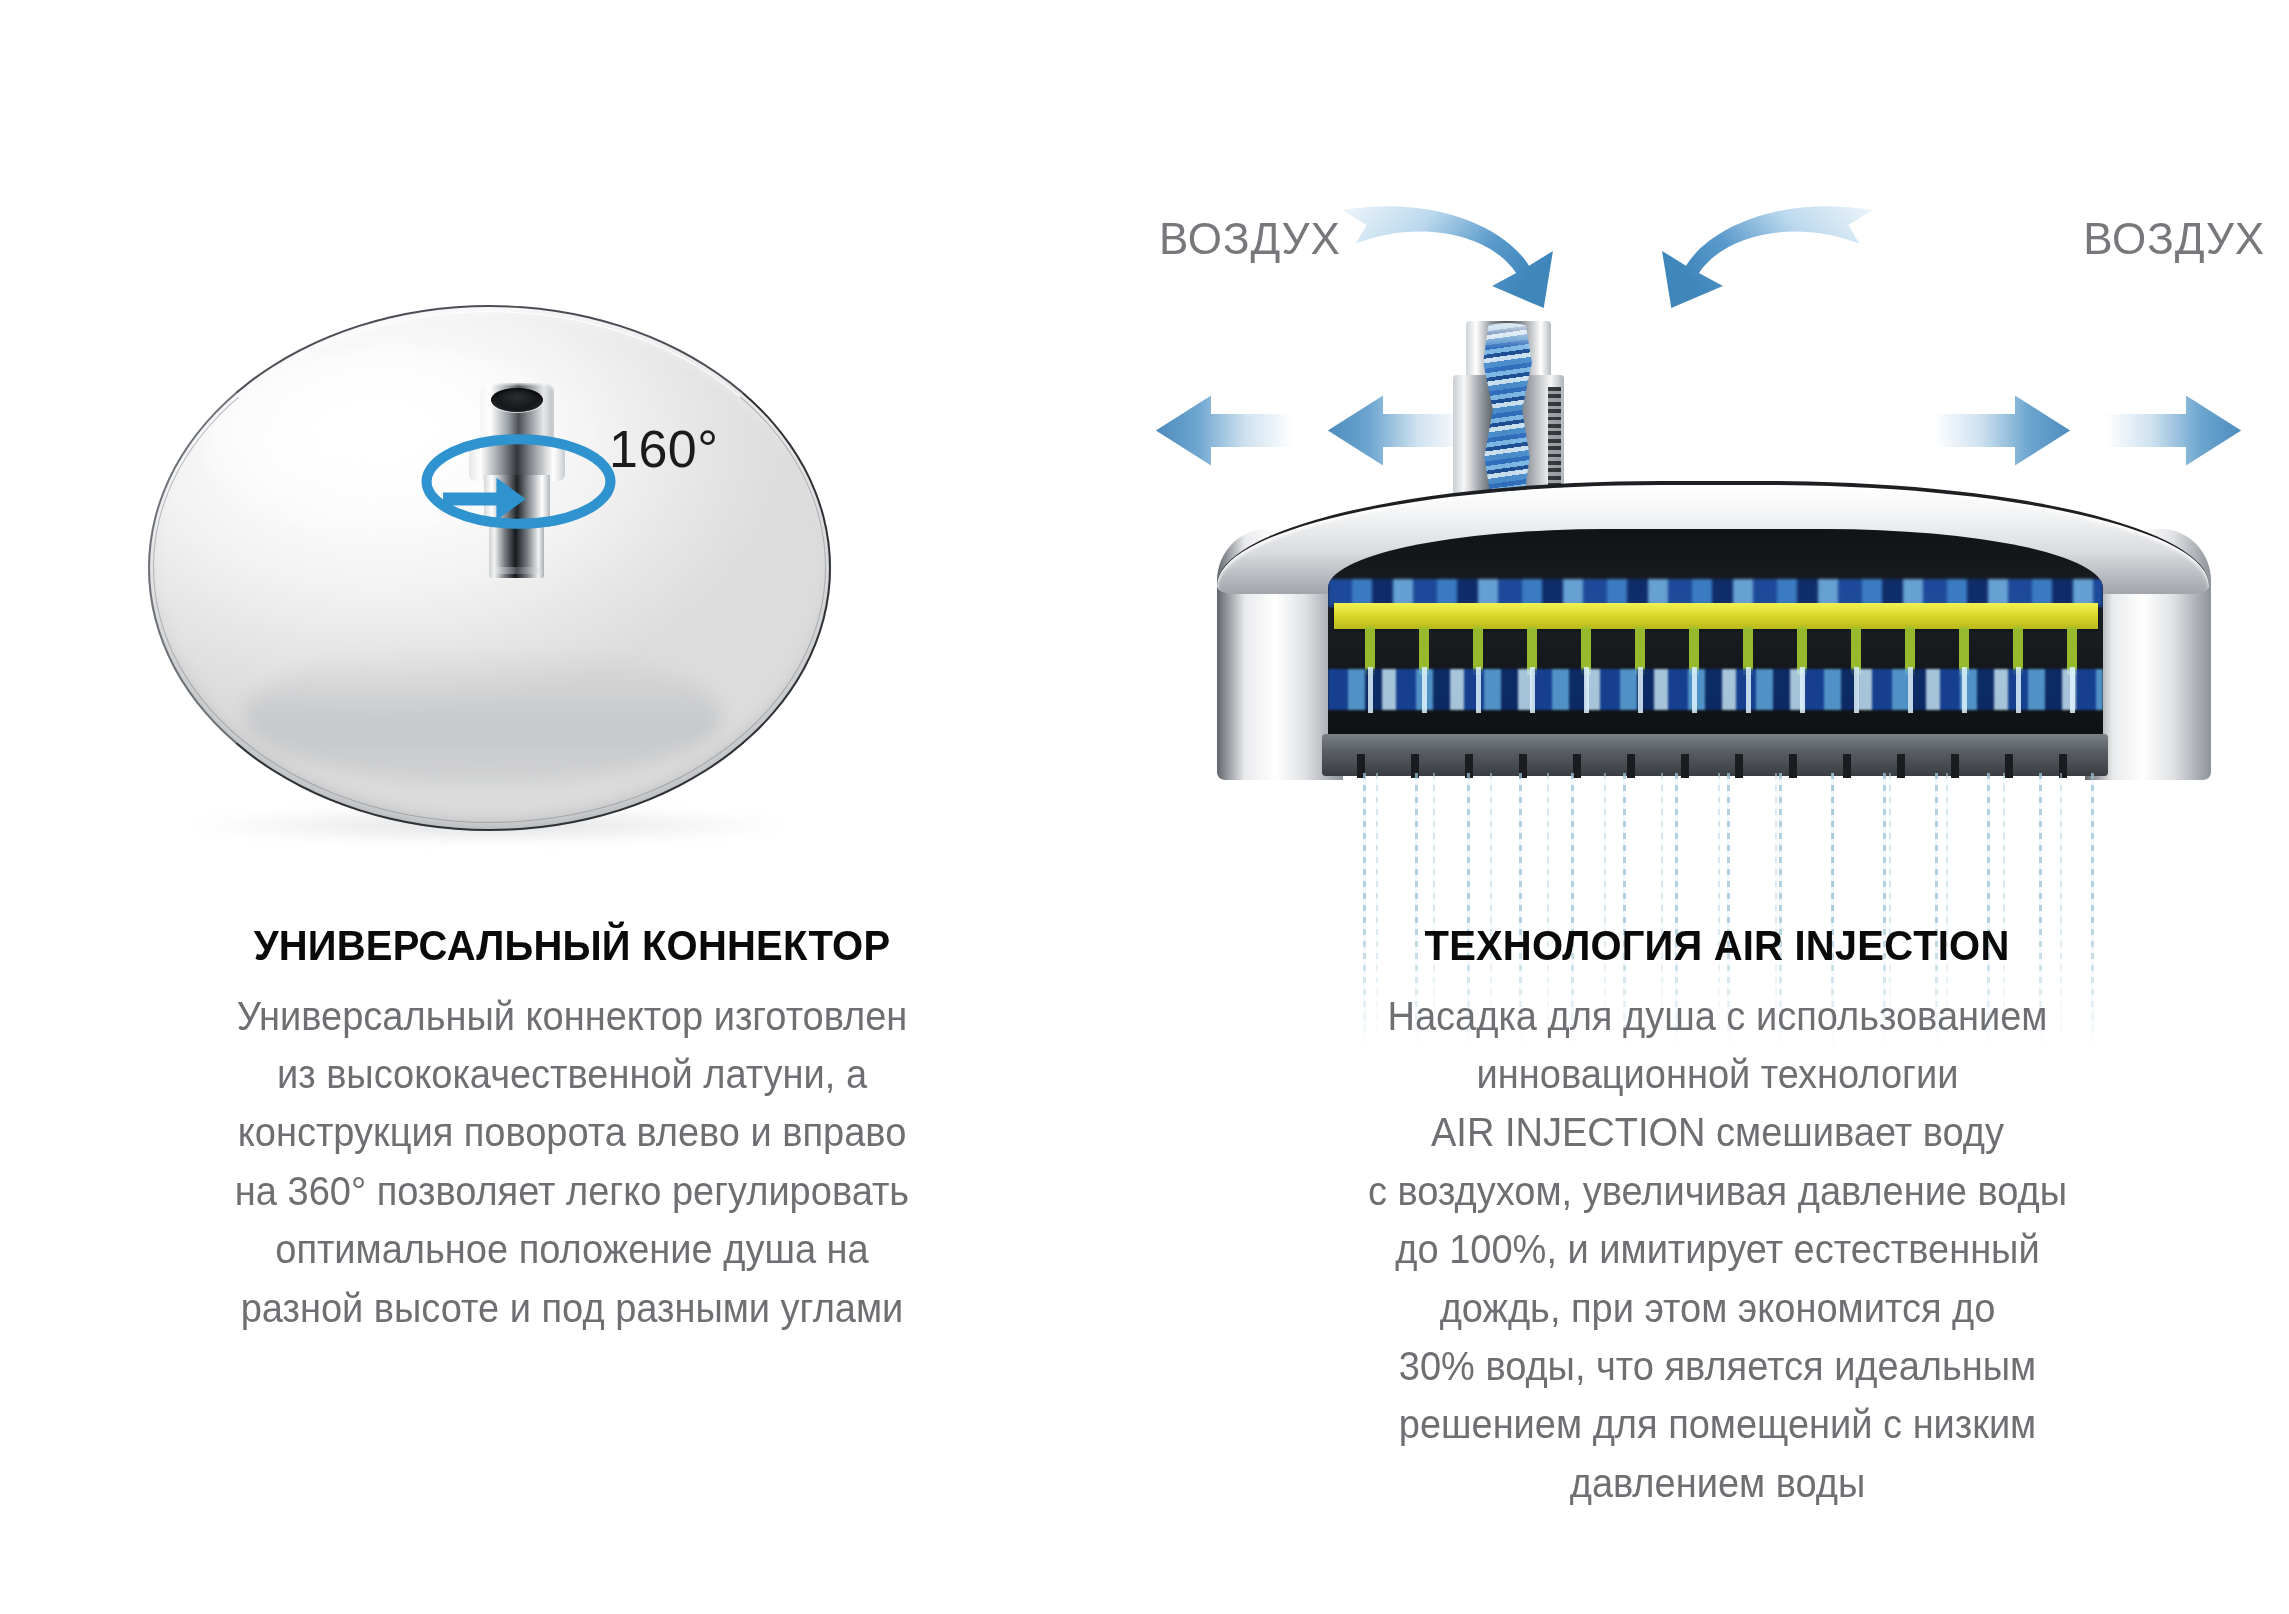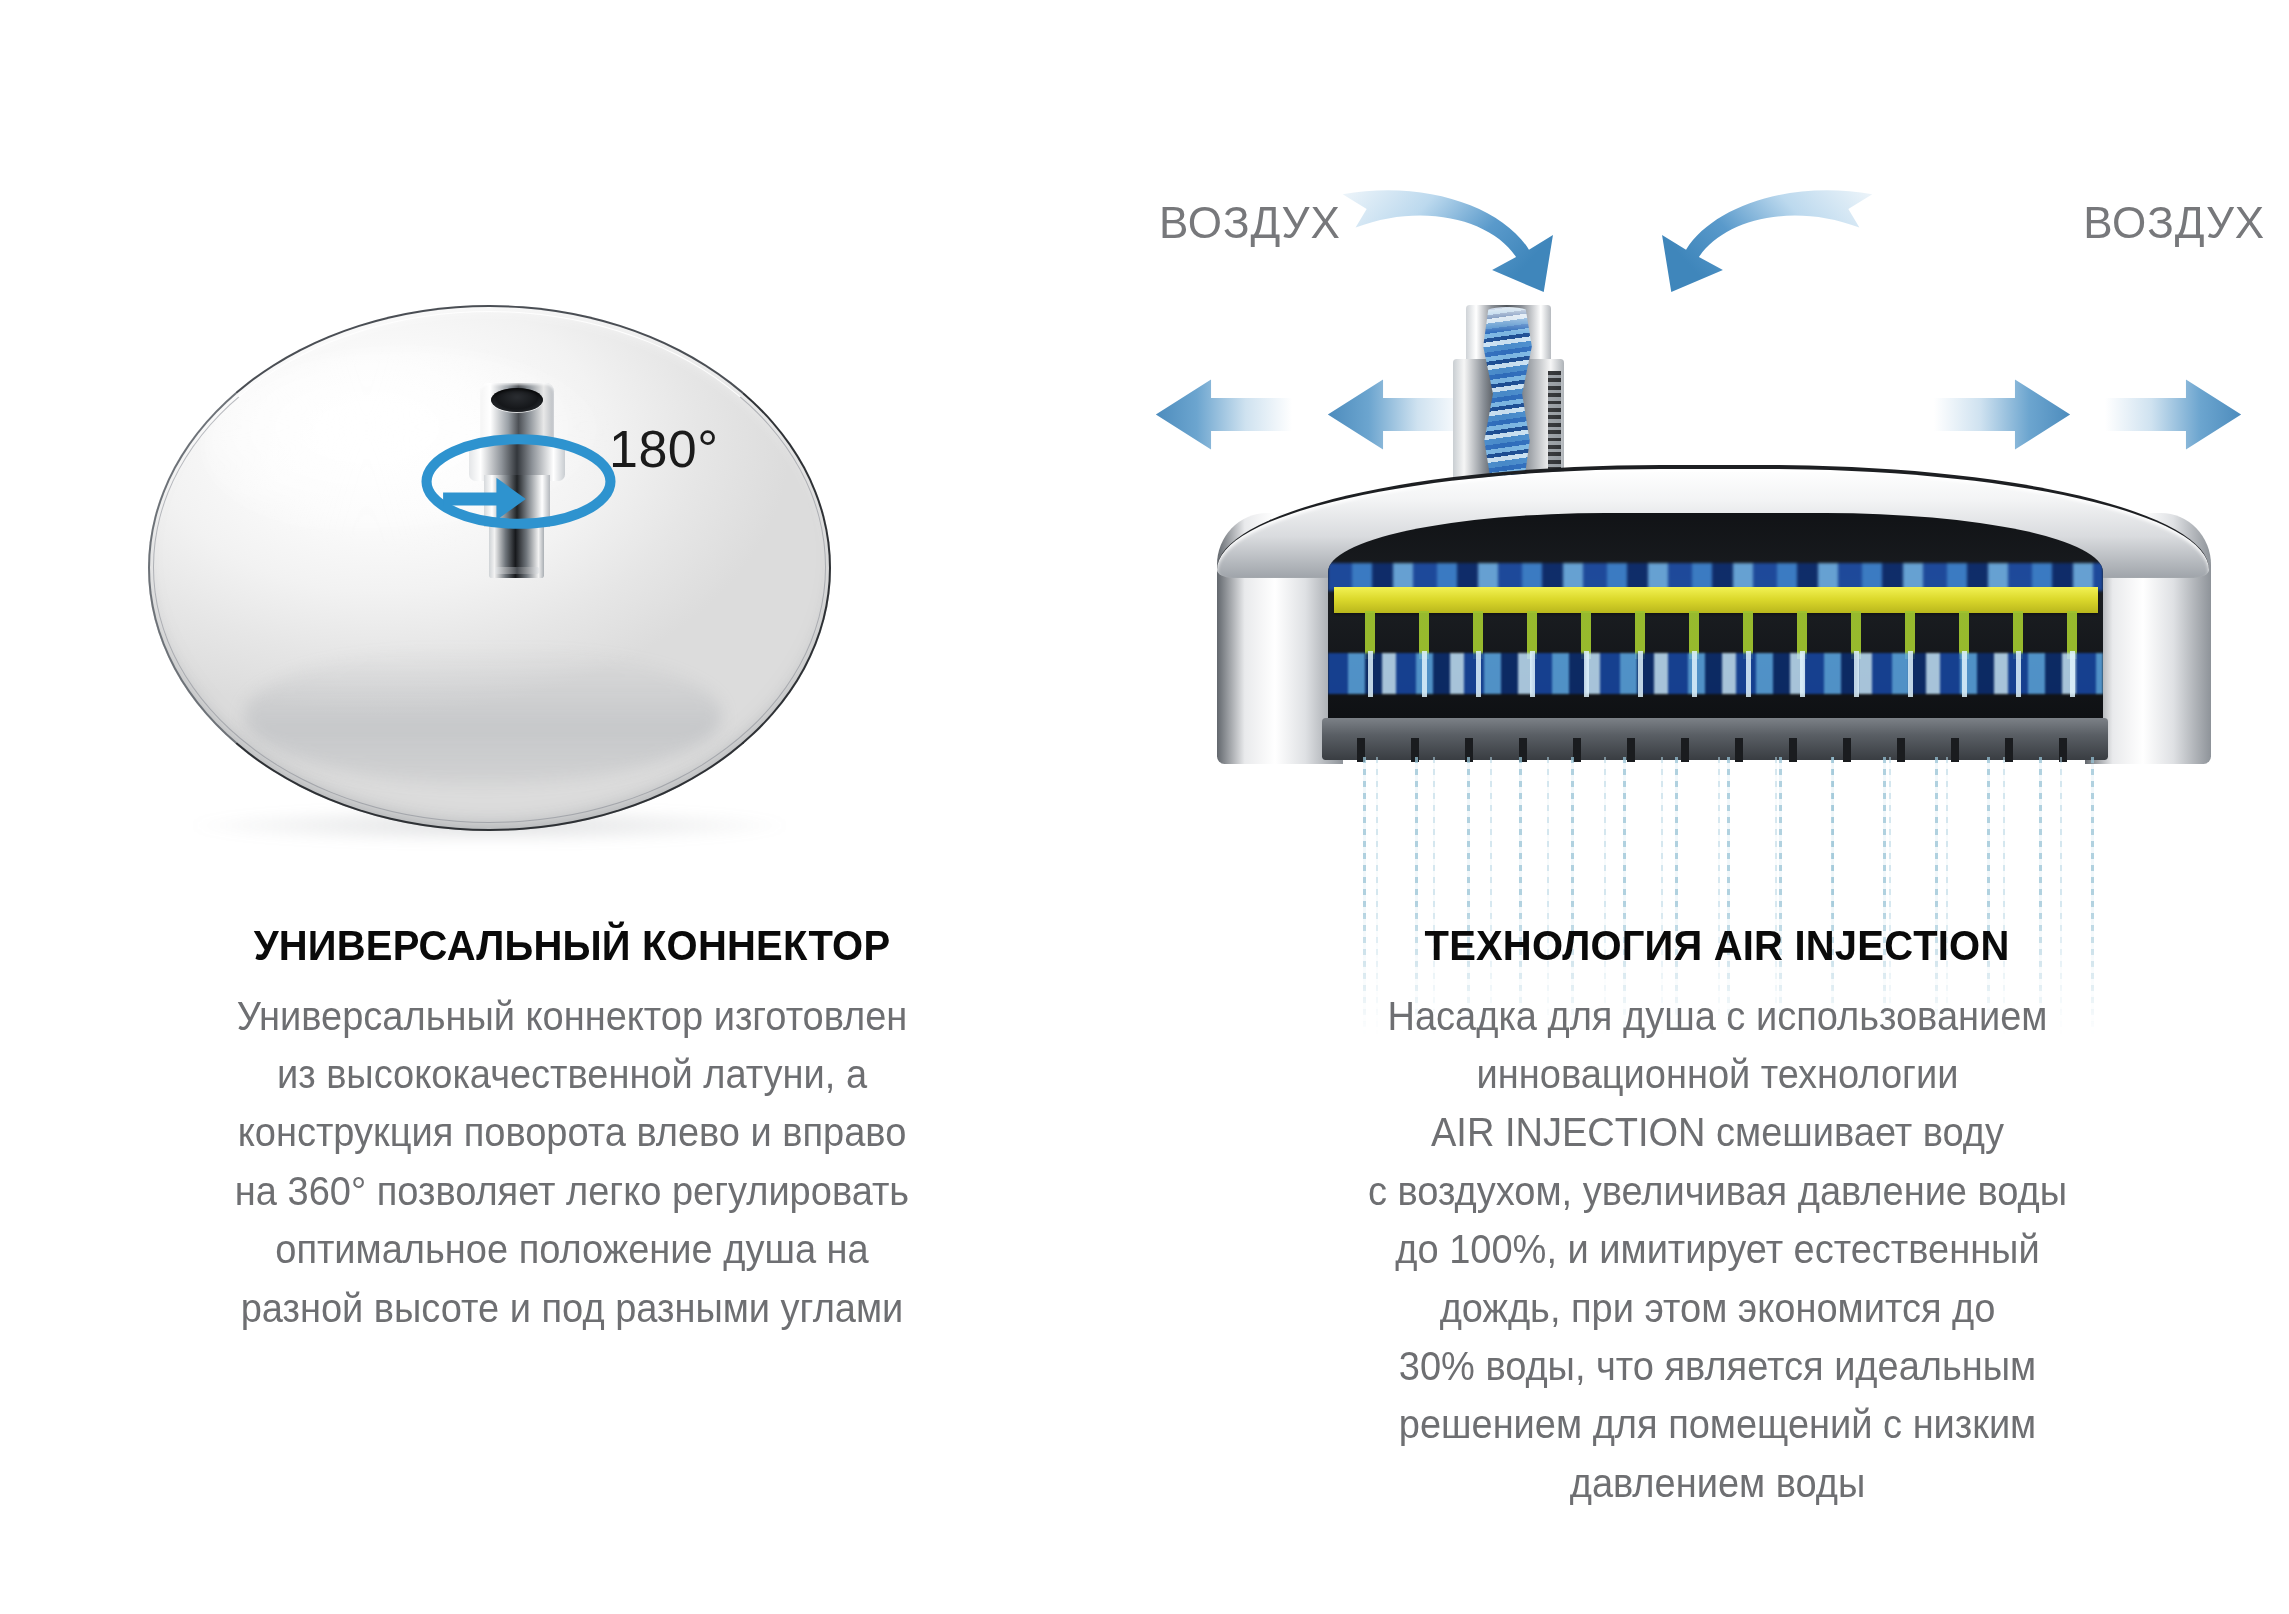--- a/index.html
+++ b/index.html
@@ -170,21 +170,21 @@
     font-weight: 400;
     color: #1b1b1b;
     letter-spacing: 0.5px;
     font-family: "Liberation Sans", sans-serif;
     white-space: nowrap;
   }
 
   
   .ai-stage {
     position: absolute;
-    left: 0; top: 0;
+    left: 0; top: 16px;
     width: 1144px; height: 904px;
   }
 
   .air-label {
     position: absolute;
     top: 198px;
     font-size: 44px;
     font-weight: 300;
     color: #77787b;
     letter-spacing: 0.9px;
@@ -465,21 +465,21 @@
           <div class="conn-nut"></div>
         </div>
 
         <div class="rot-ring">
           <svg viewBox="0 0 220 112" xmlns="http://www.w3.org/2000/svg">
             <ellipse cx="110" cy="56" rx="100" ry="46" fill="none" stroke="#2e93cf" stroke-width="11"></ellipse>
             <path d="M34 86 L92 86 L92 70 L124 93 L92 116 L92 100 L34 100 Z" fill="#2e93cf" transform="translate(-6,-18)"></path>
           </svg>
         </div>
 
-        <div class="label-360">180°</div>
+        <div class="label-360">160°</div>
       </div>
     </div>
 
     <div class="caption">
       <div class="cap-title">УНИВЕРСАЛЬНЫЙ КОННЕКТОР</div>
       <div class="cap-body">Универсальный коннектор изготовлен
 из высококачественной латуни, а
 конструкция поворота влево и вправо
 на 360° позволяет легко регулировать
 оптимальное положение душа на

